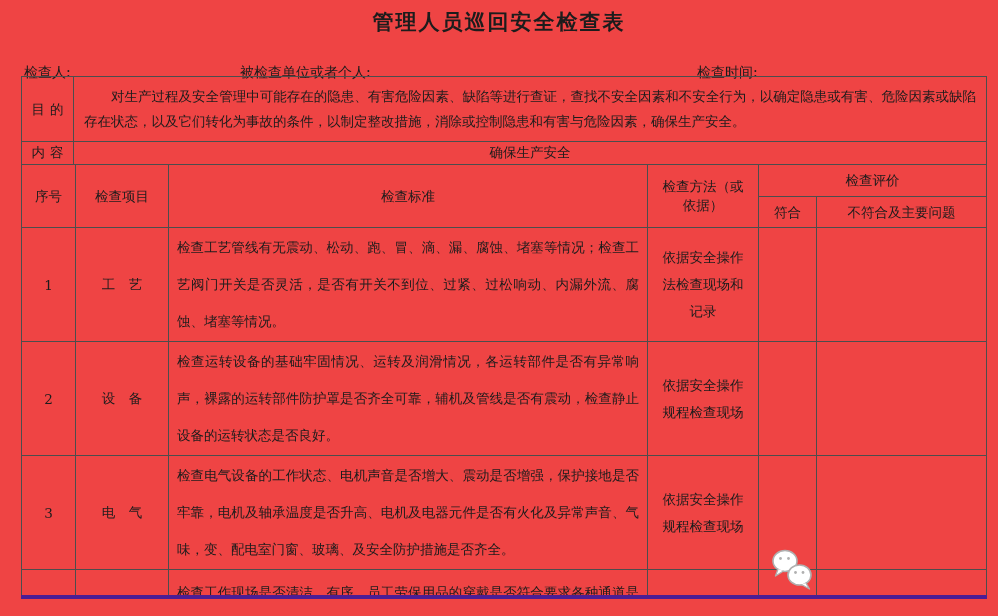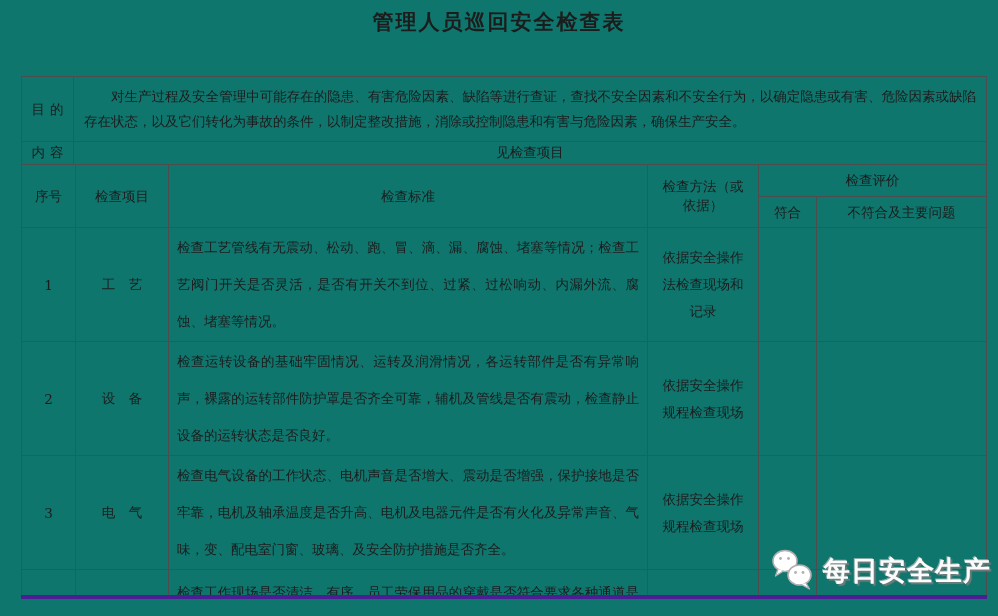--- a/index.html
+++ b/index.html
@@ -1,17 +1,17 @@
 <!DOCTYPE html>
 <html><head>
 <meta charset="utf-8">
 <style>
   html,body { margin:0; padding:0; background:#fff; }
   .page {
-    position:relative; width:998px; height:616px; background:#0f766e;
+    position:relative; width:998px; height:616px; background:#ef4444;
     font-family:"DejaVu Serif","Liberation Serif",serif;
     color:#1c1c1c; overflow:hidden;
   }
   .doc-title {
     position:absolute; top:8px; left:0; width:998px;
     text-align:center; font-size:21px; font-weight:bold; letter-spacing:2px;
   }
   .info-row { position:absolute; top:64px; left:0; width:998px; height:20px; font-size:14px; }
   .info-label { position:absolute; top:0; white-space:nowrap; }
   .info-inspector { left:24px; }
@@ -57,36 +57,41 @@
     text-shadow: 2px 2px 1px rgba(125,125,125,0.85), -1px -1px 0 rgba(210,210,210,0.6);
   }
 </style>
 </head>
 <body>
 
 <div class="page">
 
   <div class="doc-title">管理人员巡回安全检查表</div>
 
+  <div class="info-row">
+    <span class="info-label info-inspector">检查人:</span>
+    <span class="info-label info-inspected">被检查单位或者个人:</span>
+    <span class="info-label info-time">检查时间:</span>
+  </div>
 
   <div class="table-clip">
 
     <table class="meta-table">
       <colgroup>
           <col style="width:52px">
           <col style="width:913px">
         </colgroup>
       <tbody>
           <tr class="meta-r0">
         <td class="label-cell"><span class="lbl">目的</span></td>
         <td class="meta-para">对生产过程及安全管理中可能存在的隐患、有害危险因素、缺陷等进行查证，查找不安全因素和不安全行为，以确定隐患或有害、危险因素或缺陷存在状态，以及它们转化为事故的条件，以制定整改措施，消除或控制隐患和有害与危险因素，确保生产安全。</td>
       </tr>
       <tr class="meta-r2">
         <td class="label-cell"><span class="lbl">内容</span></td>
-        <td class="meta-center">见检查项目</td>
+        <td class="meta-center">确保生产安全</td>
       </tr>
     </tbody>
       </table>
 
     <table class="check-table">
       <colgroup>
         <col style="width:54px">
           <col style="width:93px">
           <col style="width:479px">
         <col style="width:111px">
@@ -148,16 +153,15 @@
         <ellipse cx="15" cy="14" rx="12" ry="10.5" fill="#ffffff" stroke="#b0b0b0" stroke-width="1.6"></ellipse>
         <path d="M8 22 L5.5 29 L13.5 24" fill="#ffffff" stroke="#b0b0b0" stroke-width="1.4" stroke-linejoin="round"></path>
         <circle cx="10.5" cy="11.5" r="1.4" fill="#b0b0b0"></circle>
         <circle cx="18.5" cy="11.5" r="1.4" fill="#b0b0b0"></circle>
         <ellipse cx="29.5" cy="28" rx="11.5" ry="10" fill="#ffffff" stroke="#b0b0b0" stroke-width="1.6"></ellipse>
         <path d="M36 36 L39.5 42 L31.5 37.5" fill="#ffffff" stroke="#b0b0b0" stroke-width="1.4" stroke-linejoin="round"></path>
         <circle cx="25.5" cy="25.5" r="1.4" fill="#b0b0b0"></circle>
         <circle cx="33" cy="25.5" r="1.4" fill="#b0b0b0"></circle>
       </svg>
     </span>
-    <span class="wm-text">每日安全生产</span>
   </div>
 
 </div>
 
 </body></html>

